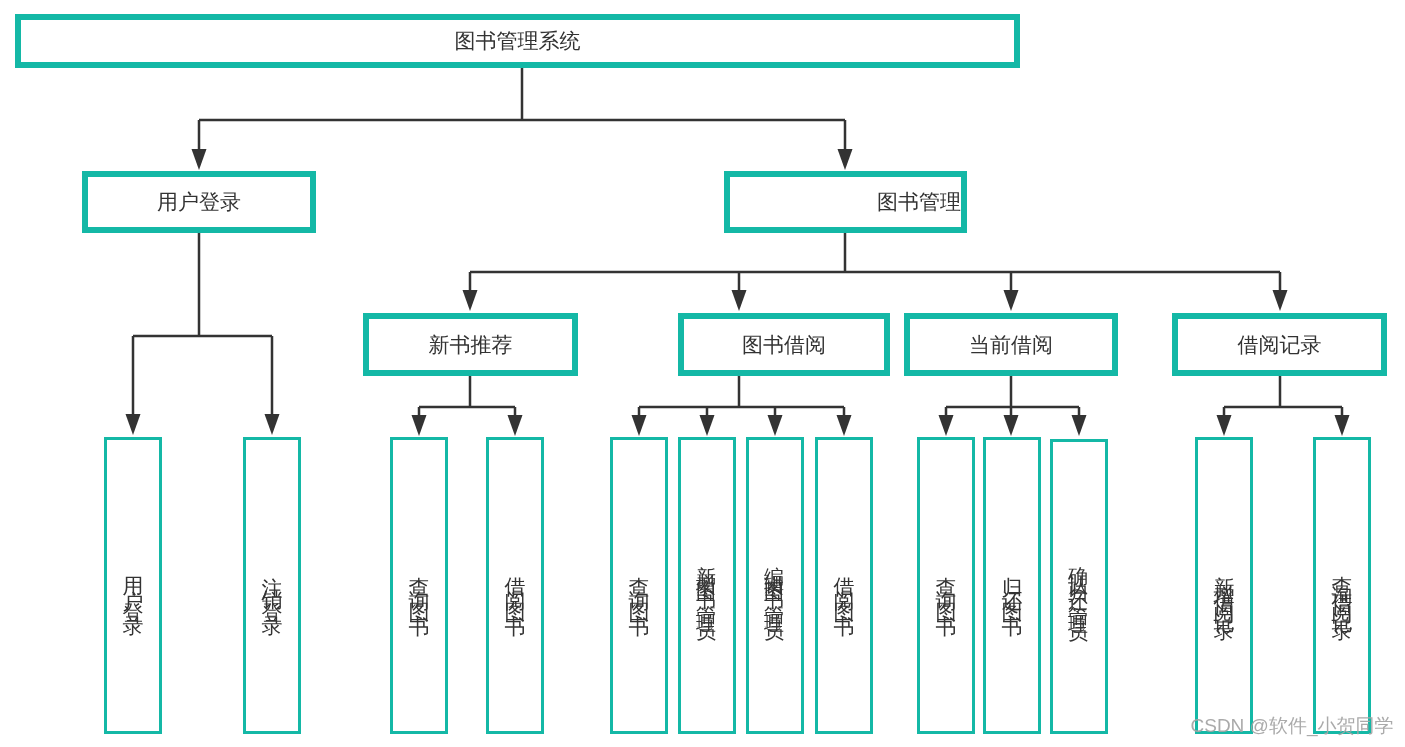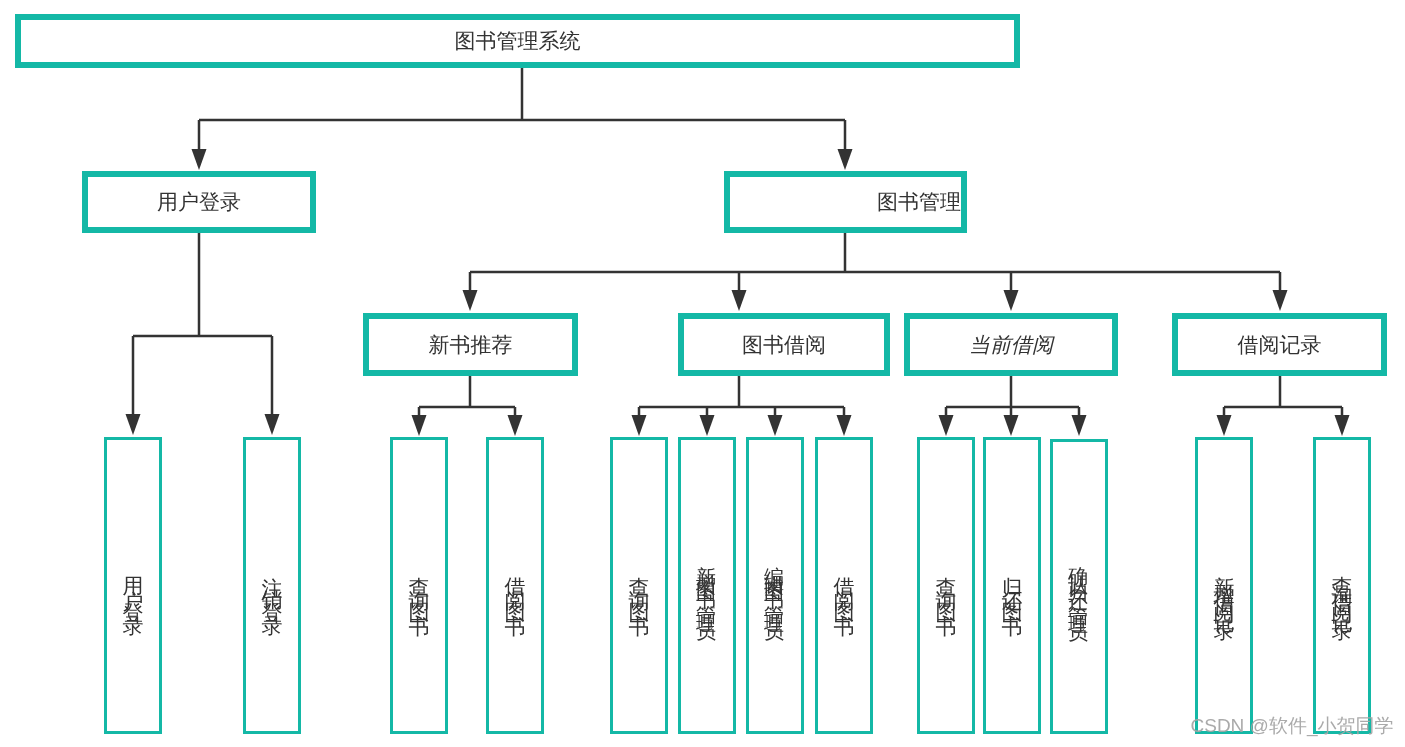--- a/index.html
+++ b/index.html
@@ -99,21 +99,21 @@
   <div class="node" style="left:724px;top:171px;width:243px;height:62px;justify-content:flex-end;">
     <span>图书管理</span>
   </div>
 
   <div class="node" style="left:363px;top:313px;width:215px;height:63px;">
     <span>新书推荐</span>
   </div>
   <div class="node" style="left:633px;top:313px;width:212px;height:63px;margin-left:45px;">
     <span>图书借阅</span>
   </div>
-  <div class="node" style="left:904px;top:313px;width:214px;height:63px;font-style:italic;">
+  <div class="node" style="left:904px;top:313px;width:214px;height:63px;">
     <span>当前借阅</span>
   </div>
   <div class="node" style="left:1172px;top:313px;width:215px;height:63px;">
     <span>借阅记录</span>
   </div>
 
   <div class="node leaf" style="left:104px;top:437px;width:58px;height:297px;">
     <span class="vtext">用户登录</span>
   </div>
   <div class="node leaf" style="left:243px;top:437px;width:58px;height:297px;">

